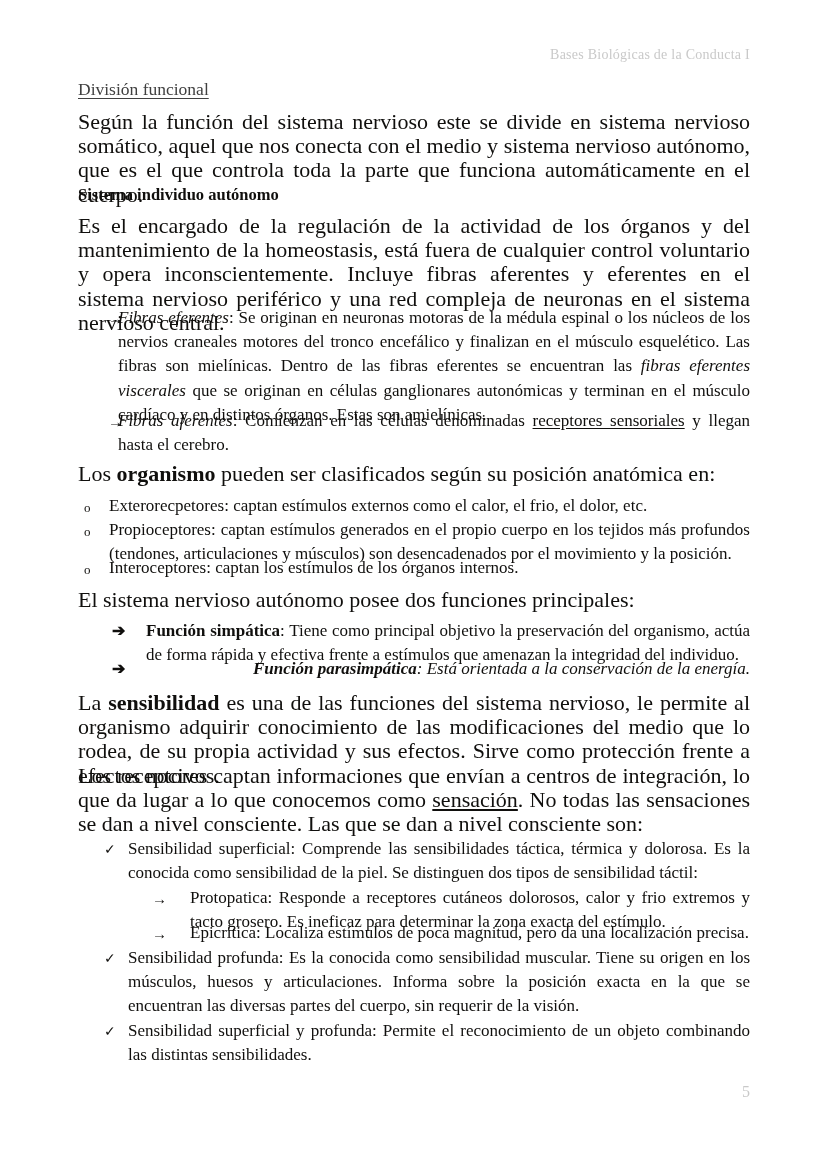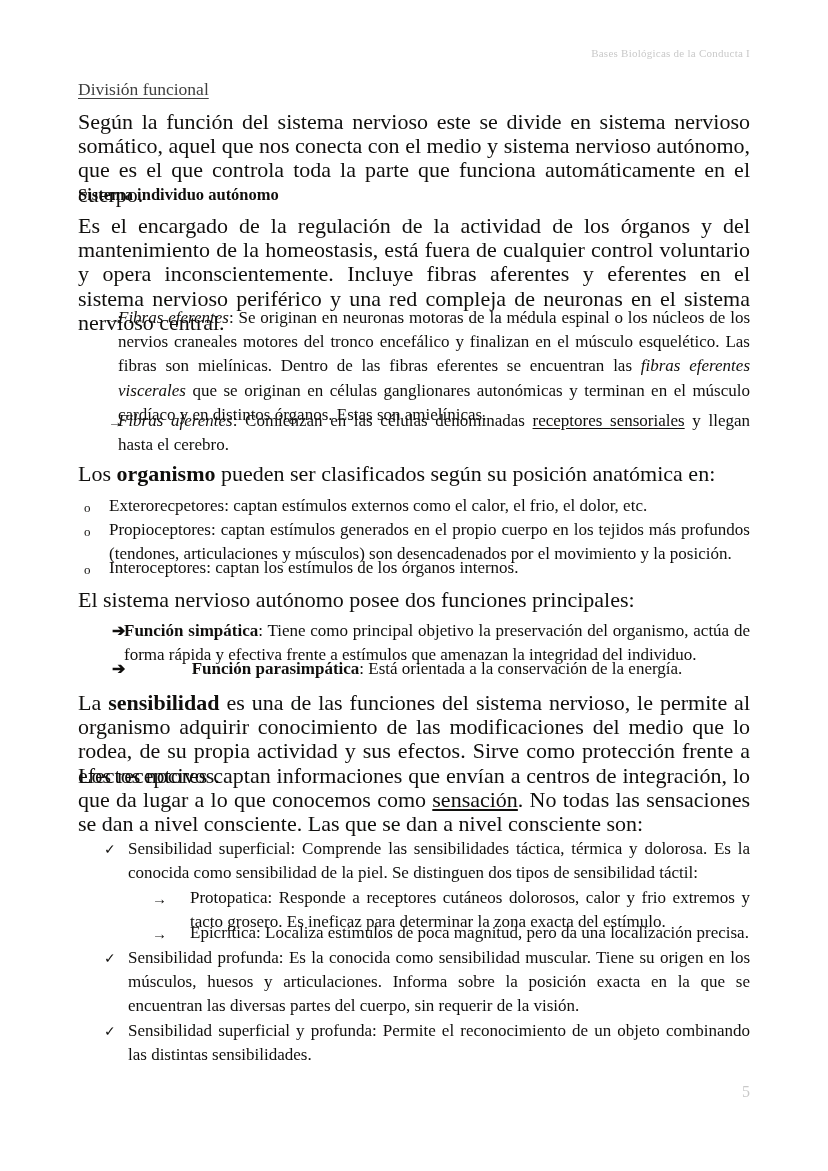--- a/index.html
+++ b/index.html
@@ -19,21 +19,21 @@
     box-sizing: border-box;
   }
 
   
   .doc-header {
     position: absolute;
     left: 78px;
     top: 47px;
     width: 672px;
     text-align: right;
-    font-size: 11px;
+    font-size: 14px;
     color: #c9c9c9;
     letter-spacing: 0.25px;
     white-space: nowrap;
   }
 
   
   .h-underline {
     position: absolute;
     left: 78px;
     top: 78px;
@@ -106,21 +106,21 @@
   .lvl-circle .bullet {
     font-size: 13px;
     top: 2px;
   }
 
   
   .lvl-barrow {
     left: 112px;
     width: 638px;
   }
-  .lvl-barrow .rtext { margin-left: 12px; }
+  .lvl-barrow .rtext { margin-left: 34px; }
   .lvl-barrow .bullet {
     font-size: 16px;
     font-weight: bold;
     top: 0px;
   }
 
   
   .lvl-check {
     left: 104px;
     width: 646px;
@@ -198,21 +198,21 @@
   </div>
 
   <p class="para" style="top:588px;">El sistema nervioso autónomo posee dos funciones principales:</p>
 
   <div class="row lvl-barrow" style="top:619px;">
     <span class="bullet">➔</span>
     <span class="rtext"><span class="bd">Función simpática</span><span>: Tiene como principal objetivo la preservación del organismo, actúa de forma rápida y efectiva frente a estímulos que amenazan la integridad del individuo.</span></span>
   </div>
   <div class="row lvl-barrow" style="top:657px;">
     <span class="bullet">➔</span>
-    <span class="rtext" style="text-align:center;"><span class="bd">Función parasimpática</span><span>: Está orientada a la conservación de la energía.</span></span>
+    <span class="rtext" style="text-align:right;font-style:italic;"><span class="bd">Función parasimpática</span><span>: Está orientada a la conservación de la energía.</span></span>
   </div>
 
   <p class="para" style="top:764px;"><span>Los receptores captan informaciones que envían a centros de integración, lo que da lugar a lo que conocemos como </span><span class="ul">sensación</span><span>. No todas las sensaciones se dan a nivel consciente. Las que se dan a nivel consciente son:</span></p>
 
   <p class="para" style="top:691px;"><span>La </span><span class="bd">sensibilidad</span><span> es una de las funciones del sistema nervioso, le permite al organismo adquirir conocimiento de las modificaciones del medio que lo rodea, de su propia actividad y sus efectos. Sirve como protección frente a efectos nocivos.</span></p>
 
   <div class="row lvl-check" style="top:837px;">
     <span class="bullet">✓</span>
     <span class="rtext">Sensibilidad superficial: Comprende las sensibilidades táctica, térmica y dolorosa. Es la conocida como sensibilidad de la piel. Se distinguen dos tipos de sensibilidad táctil:</span>
   </div>

